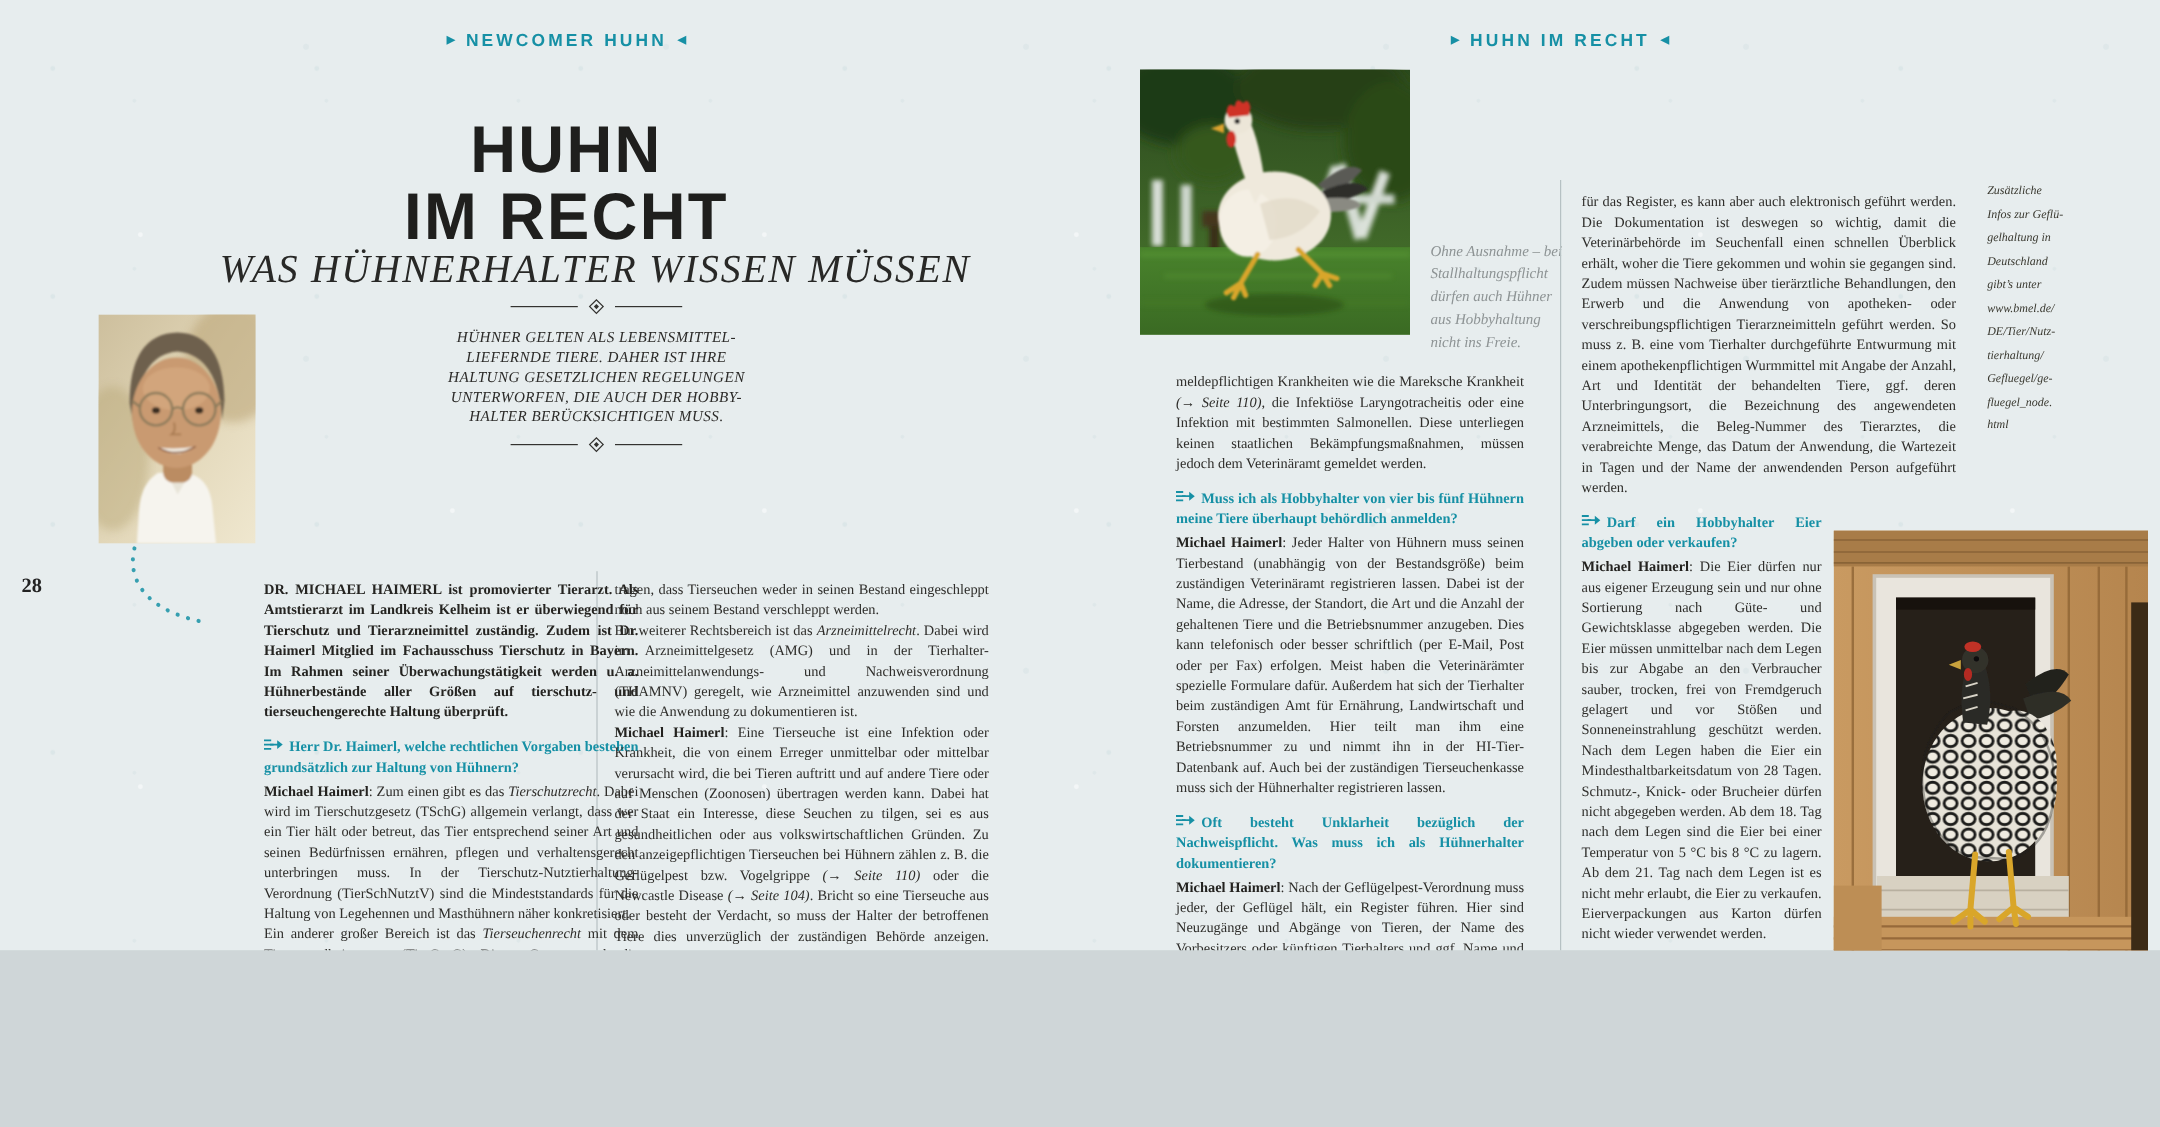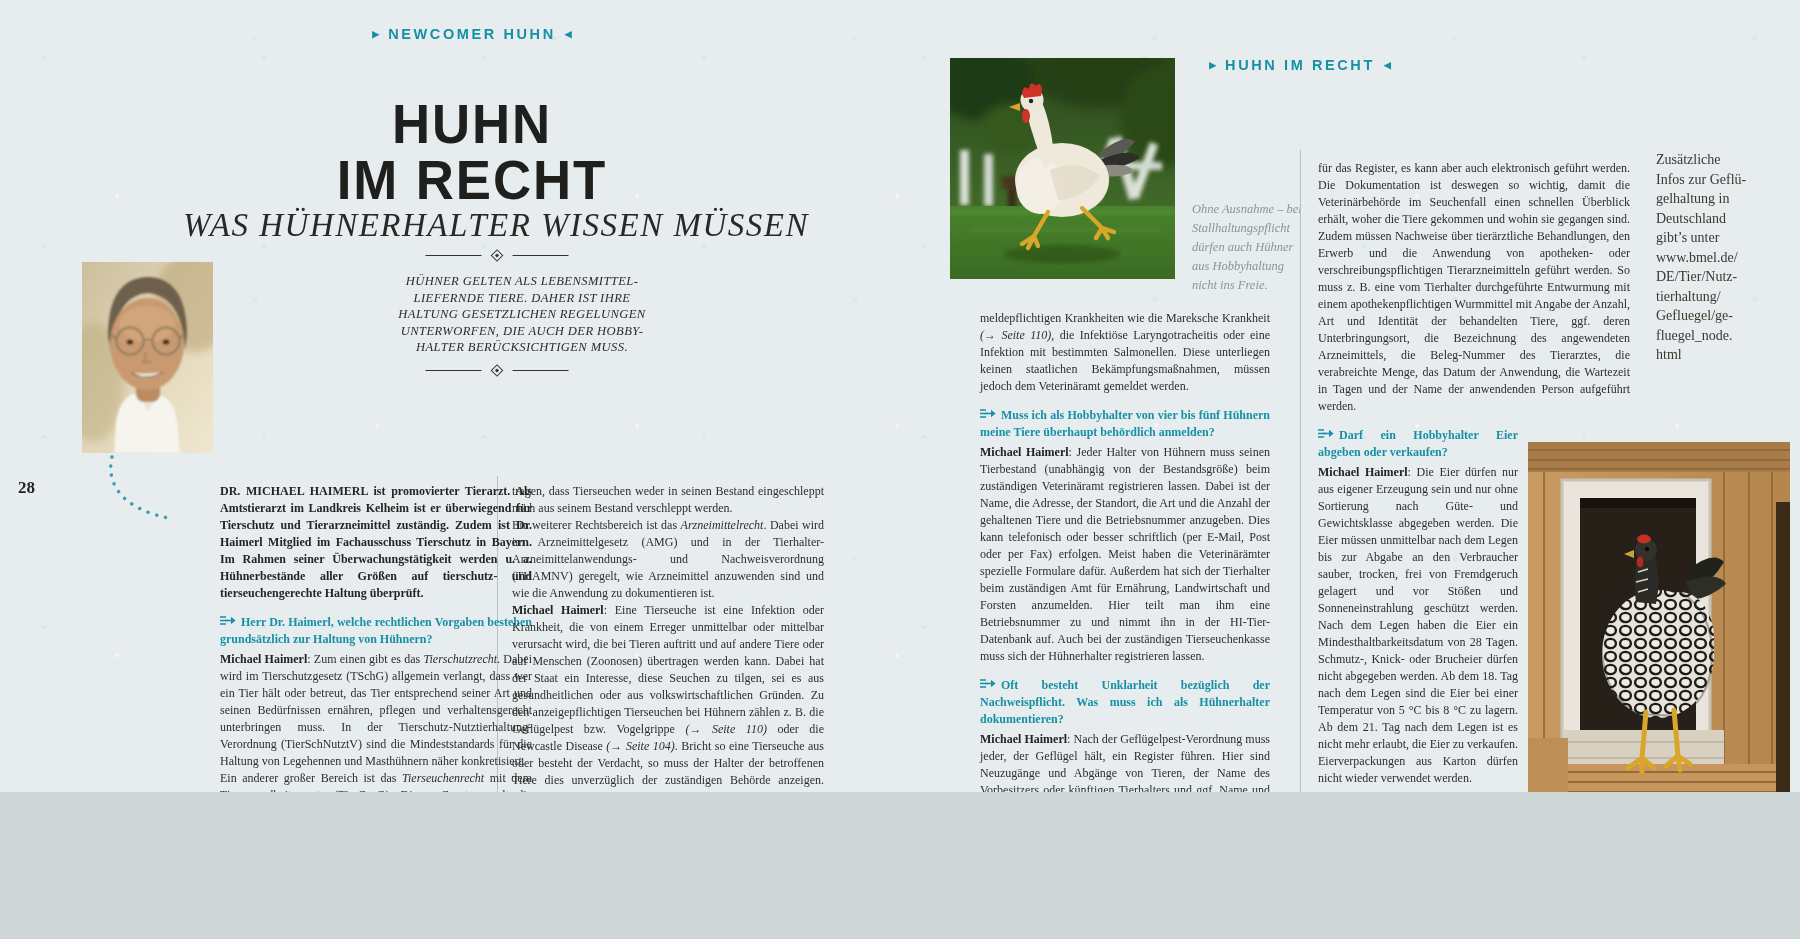--- a/index.html
+++ b/index.html
@@ -47,21 +47,21 @@
   }
   .ornament .line{width:56px;height:1px;background:#33322f;}
   .ornament .diamond{
     width:7px;height:7px;border:1.5px solid #33322f;transform:rotate(45deg);
     margin:0 11px;position:relative;
   }
   .ornament .diamond::after{content:"";position:absolute;inset:1.6px;background:#33322f;}
   .orn1{top:251px;}
   .orn2{top:366px;}
   .intro{
-    position:absolute;left:522px;top:273px;transform:translateX(-50%);
+    position:absolute;left:497px;top:273px;transform:translateX(-50%);
     width:280px;text-align:center;font-style:italic;
     font-size:12.6px;line-height:16.6px;letter-spacing:.4px;color:#2c2b29;
     white-space:pre-line;
   }
   .page-number{
     position:absolute;left:18px;top:450px;
     font-weight:bold;font-size:17px;color:#222;margin-top:28px;
   }
   
   .col{position:absolute;font-size:12px;line-height:17px;color:var(--text);text-align:justify;}
@@ -74,21 +74,21 @@
   .q .qicon{display:inline-block;vertical-align:0px;margin-right:5px;}
   .rule{position:absolute;width:1px;background:#b6c1c3;}
   .rule-left{left:497px;top:476px;height:420px;}
   .rule-right{left:1300px;top:150px;height:755px;}
   .caption{
     position:absolute;font-style:italic;font-size:12.5px;line-height:19px;color:var(--caption);
   }
   .caption.preline{white-space:pre-line;}
   .margin-note{
     position:absolute;left:1656px;top:150px;width:98px;
-    font-size:14px;line-height:19.5px;color:#39382f;
+    font-style:italic;font-size:10px;line-height:19.5px;color:#39382f;
     white-space:pre-line;
   }
   .photo{position:absolute;display:block;}
   .narrow{width:200px;}
   b{color:#23221f;}
 </style>
 </head>
 <body>
 
 <div class="spread">
@@ -178,21 +178,21 @@
     <p class="para"><b>Michael Haimerl</b>: Zum einen gibt es das <i>Tierschutzrecht</i>. Dabei wird im Tierschutzgesetz (TSchG) allgemein verlangt, dass wer ein Tier hält oder betreut, das Tier entsprechend seiner Art und seinen Bedürfnissen ernähren, pflegen und verhaltensgerecht unterbringen muss. In der Tierschutz-Nutztierhaltung-Verordnung (TierSchNutztV) sind die Mindeststandards für die Haltung von Legehennen und Masthühnern näher konkretisiert.</p>
     <p class="para">Ein anderer großer Bereich ist das <i>Tierseuchenrecht</i> mit dem Tiergesundheitsgesetz (TierGesG). Dieses Gesetz regelt die Vorbeugung vor Tierseuchen und deren Bekämpfung. So muss z. B. jeder, der Hühner hält, dafür Sorge</p>
   </section>
 
   <section class="col" style="left:512px;top:483px;width:312px;">
     <p class="para">tragen, dass Tierseuchen weder in seinen Bestand eingeschleppt noch aus seinem Bestand verschleppt werden.</p>
     <p class="para">Ein weiterer Rechtsbereich ist das <i>Arzneimittelrecht</i>. Dabei wird im Arzneimittelgesetz (AMG) und in der Tierhalter-Arzneimittelanwendungs- und Nachweisverordnung (THAMNV) geregelt, wie Arzneimittel anzuwenden sind und wie die Anwendung zu dokumentieren ist.</p>
     <p class="para"><b>Michael Haimerl</b>: Eine Tierseuche ist eine Infektion oder Krankheit, die von einem Erreger unmittelbar oder mittelbar verursacht wird, die bei Tieren auftritt und auf andere Tiere oder auf Menschen (Zoonosen) übertragen werden kann. Dabei hat der Staat ein Interesse, diese Seuchen zu tilgen, sei es aus gesundheitlichen oder aus volkswirtschaftlichen Gründen. Zu den anzeigepflichtigen Tierseuchen bei Hühnern zählen z. B. die Geflügelpest bzw. Vogelgrippe <i>(→ Seite 110)</i> oder die Newcastle Disease <i>(→ Seite 104)</i>. Bricht so eine Tierseuche aus oder besteht der Verdacht, so muss der Halter der betroffenen Tiere dies unverzüglich der zuständigen Behörde anzeigen. Dann gibt es noch die</p>
   </section>
 
-  <div class="kicker" style="left:1300px;margin-top:31px;">
+  <div class="kicker" style="left:1300px;">
     <span class="arr">▶</span><span>HUHN IM RECHT</span><span class="arr">◀</span>
   </div>
 
   <svg class="photo" style="left:950px;top:58px;" width="225" height="221" viewBox="0 0 225 221">
     <defs>
       <linearGradient id="gbg" x1="0" y1="0" x2="0" y2="1">
         <stop offset="0" stop-color="#2c4a1e"></stop>
           <stop offset=".55" stop-color="#3d6327"></stop>
           <stop offset="1" stop-color="#4a7a2e"></stop>
       </linearGradient>

